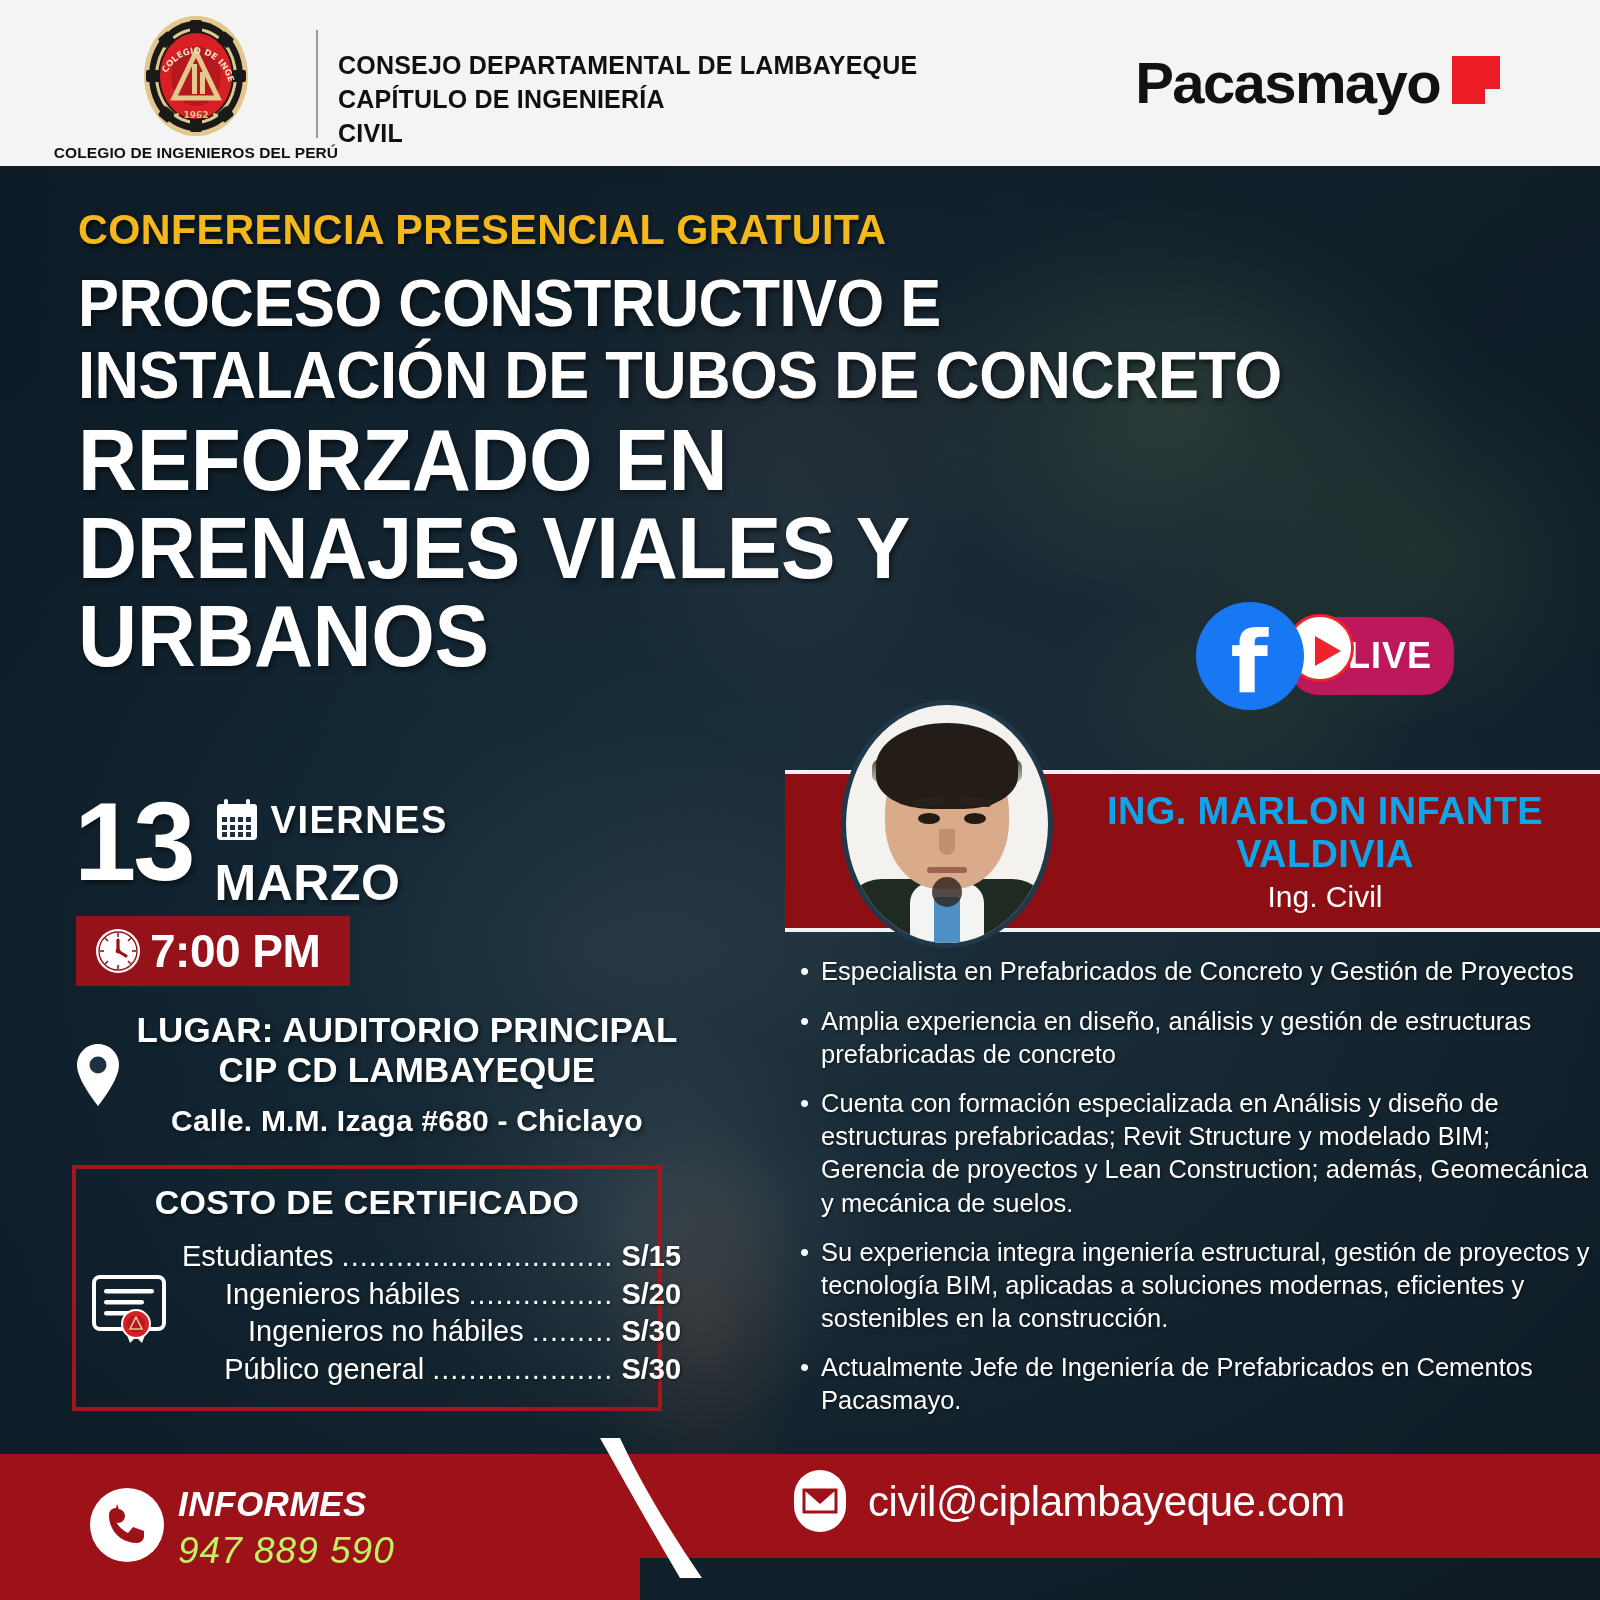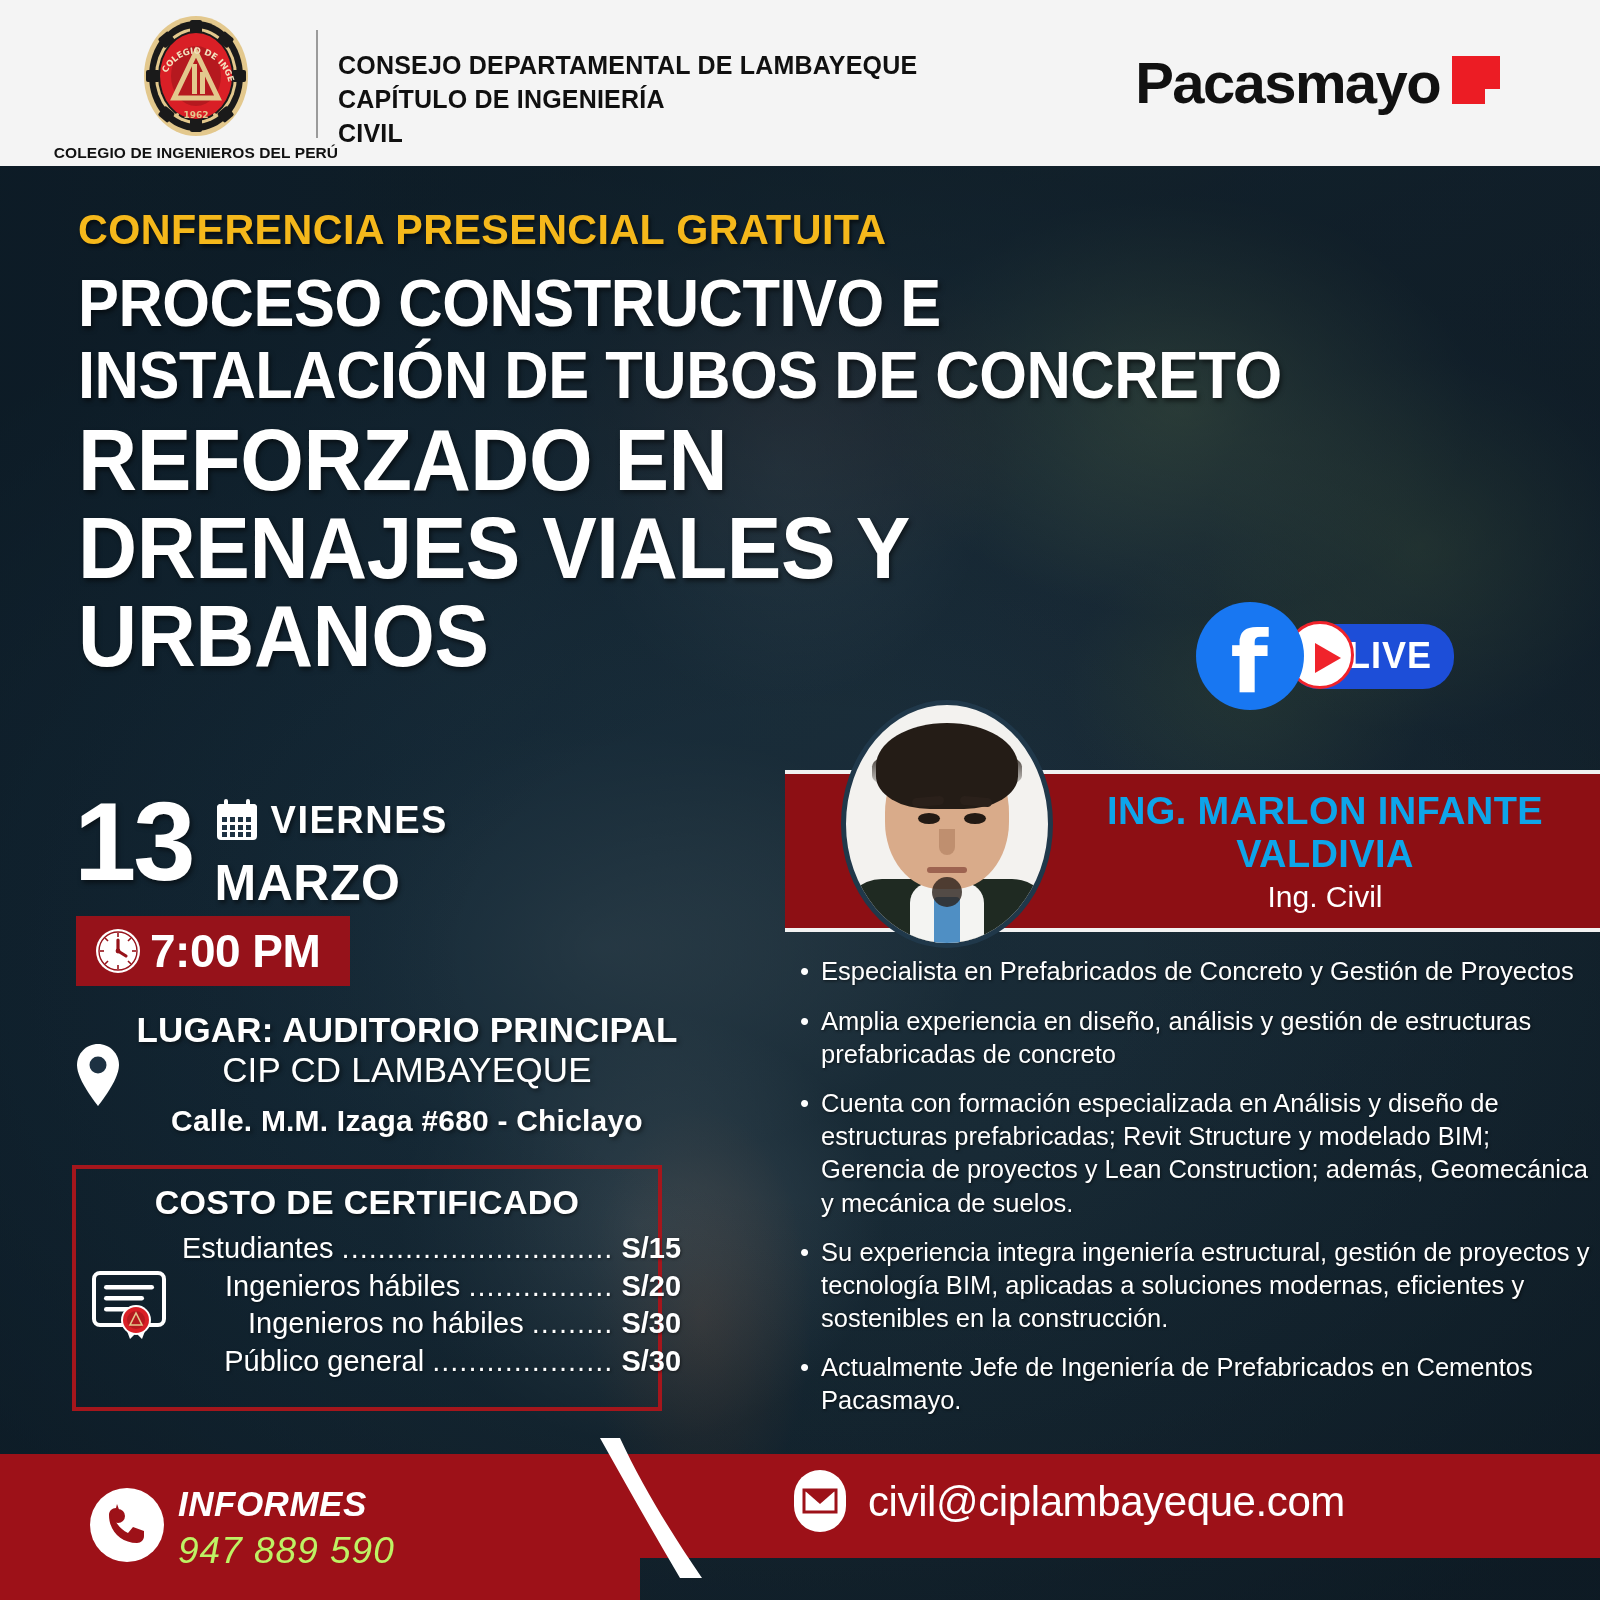--- a/index.html
+++ b/index.html
@@ -69,21 +69,21 @@
   .title .t2{font-size:66px;margin-bottom:6px;}
   .title .t3{font-size:88px;line-height:1.0;}
   .title .t4{font-size:88px;line-height:1.0;}
   .title .t5{font-size:88px;line-height:1.0;}
 
   
   .fblive{position:absolute;left:1196px;top:602px;z-index:30;display:flex;align-items:center;}
   .fb-circle{width:108px;height:108px;border-radius:50%;background:#1877f2;position:relative;z-index:2;}
   .fb-f{position:absolute;left:50%;top:17px;transform:translateX(-52%);
         font-size:86px;line-height:1;font-weight:bold;color:#fff;font-family:"DejaVu Sans",sans-serif;}
-  .live-pill{margin-left:-16px;height:65px;background:#1d4ed8;border-radius:31px;
+  .live-pill{margin-left:-16px;height:78px;background:#be185d;border-radius:31px;
         display:flex;align-items:center;padding-left:60px;padding-right:22px;position:relative;z-index:1;}
   .live-pill .lbl{color:#fff;font-size:36px;font-weight:bold;letter-spacing:1px;}
   .play-circle{position:absolute;left:-2px;top:-3px;width:68px;height:68px;border-radius:50%;
         background:#fff;border:3px solid #f0232b;box-sizing:border-box;}
   .play-tri{position:absolute;left:26px;top:19px;width:0;height:0;
         border-left:26px solid #f0232b;border-top:15px solid transparent;border-bottom:15px solid transparent;}
 
   
   .date-row{position:absolute;left:74px;top:790px;z-index:20;display:flex;align-items:flex-start;}
   .daynum{font-size:112px;font-weight:bold;color:#fff;line-height:.92;letter-spacing:-3px;
@@ -98,32 +98,32 @@
   .time-pill{position:absolute;left:76px;top:916px;z-index:20;background:#96121a;
     display:flex;align-items:center;padding:8px 30px 8px 18px;}
   .clock-ico{width:48px;height:48px;margin-right:8px;}
   .time-text{font-size:46px;font-weight:bold;color:#fff;letter-spacing:-.5px;}
 
   
   .place{position:absolute;left:72px;top:1010px;z-index:20;display:flex;align-items:center;width:620px;}
   .pin-ico{width:52px;height:66px;margin-right:8px;flex:none;margin-top:2px;}
   .place-txt{text-align:center;width:550px;}
   .place-l1{font-size:35px;font-weight:bold;color:#fff;letter-spacing:.2px;text-shadow:2px 2px 4px rgba(0,0,0,.5);}
-  .place-l2{font-size:35px;font-weight:normal;color:#fff;letter-spacing:.2px;text-shadow:2px 2px 4px rgba(0,0,0,.5);}
+  .place-l2{font-size:35px;font-weight:bold;color:#fff;letter-spacing:.2px;text-shadow:2px 2px 4px rgba(0,0,0,.5);}
   .place-l3{font-size:30px;font-weight:bold;color:#fff;margin-top:14px;letter-spacing:.2px;
     text-shadow:2px 2px 4px rgba(0,0,0,.5);}
 
   
   .costbox{position:absolute;left:72px;top:1165px;width:590px;height:246px;z-index:20;
     border:4px solid #a5161c;box-sizing:border-box;}
   .cost-title{text-align:center;font-size:34px;font-weight:bold;color:#fff;margin-top:14px;letter-spacing:.3px;
     text-shadow:1px 2px 3px rgba(0,0,0,.5);}
   .cost-inner{display:flex;align-items:center;margin-top:8px;}
   .cert-ico{width:92px;height:92px;margin-left:10px;margin-right:4px;flex:none;}
-  .cost-list{flex:1;padding-right:6px;}
+  .cost-list{flex:1;padding-right:6px;margin-top:8px;}
   .cost-line{font-size:29px;color:#fff;line-height:1.30;white-space:nowrap;text-align:right;padding-right:4px;
     text-shadow:1px 1px 3px rgba(0,0,0,.5);}
   .cost-line .lbl{}
   .cost-line .dots{letter-spacing:1px;}
   .cost-line .amt{font-weight:bold;}
 
   
   .sp-bar{position:absolute;left:785px;top:770px;width:815px;height:162px;background:#8d0f14;
      border-top:4px solid #f2f2f2;border-bottom:4px solid #f2f2f2;z-index:22;box-sizing:border-box;}
   .sp-name{position:absolute;left:1075px;top:790px;width:500px;text-align:center;z-index:26;}

